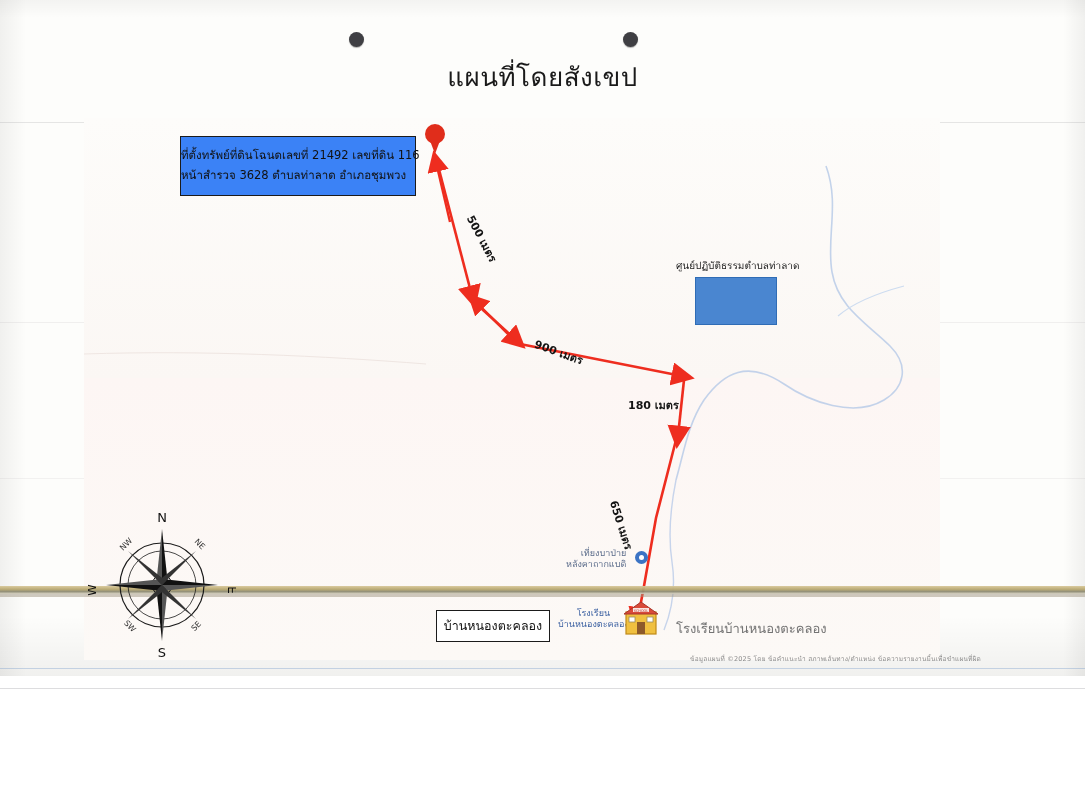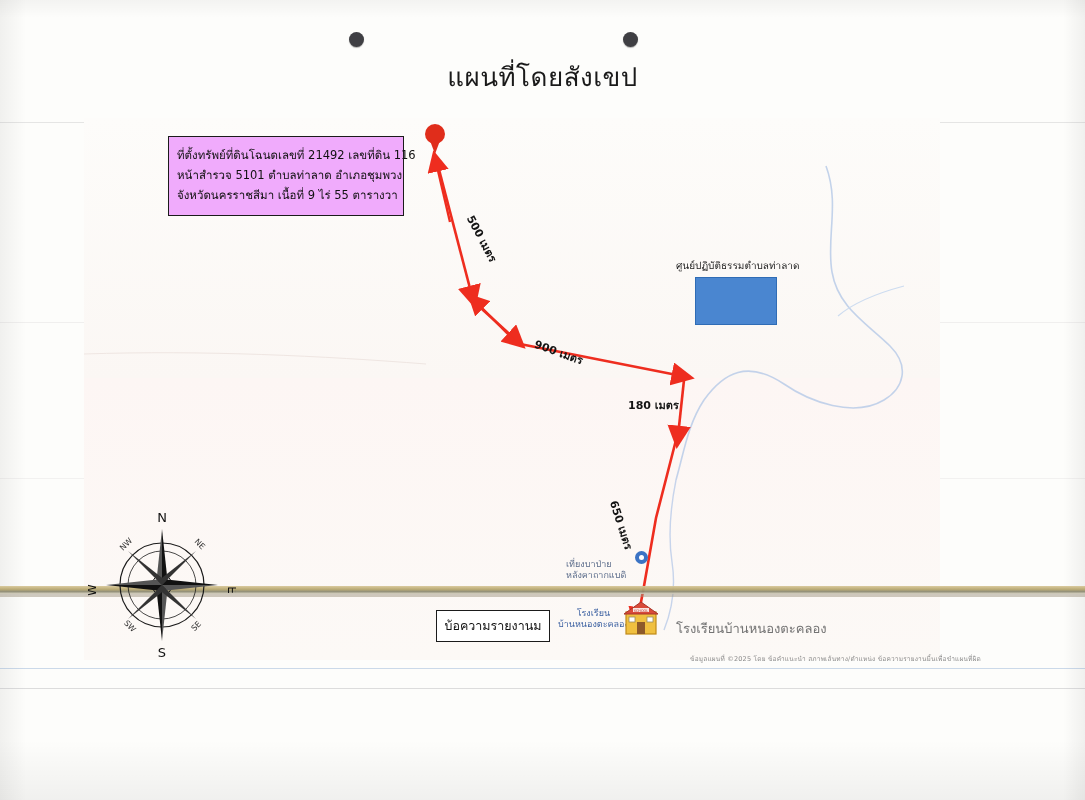--- a/index.html
+++ b/index.html
@@ -12,21 +12,21 @@
     background: #ffffff;
     font-family: "DejaVu Sans", sans-serif;
     overflow: hidden;
     position: relative;
   }
   
   #page {
     position: absolute;
     left: 0; top: 0;
     width: 1085px;
-    height: 800px;
+    height: 676px;
     background: #fdfdfb;
   }
   
   #page:before {
     content: "";
     position: absolute;
     left: 0; top: 0; right: 0; bottom: 0;
     background:
       linear-gradient(to right, rgba(0,0,0,0.05) 0px, rgba(0,0,0,0) 26px),
       linear-gradient(to left, rgba(0,0,0,0.05) 0px, rgba(0,0,0,0) 22px),
@@ -84,26 +84,26 @@
   }
   #map-area .wash2 {
     position: absolute;
     left: 0; top: 260px; width: 856px; height: 282px;
     background: linear-gradient(to bottom, #fdf6f4, #fcf9f6);
   }
 
   
   #info-box {
     position: absolute;
-    left: 168px;
+    left: 180px;
     top: 136px;
     width: 236px;
-    padding: 8px 8px 10px 8px;
+    padding: 8px 8px 10px 0;
     border: 1.5px solid #1b1b1b;
-    background: #f0abfc;
+    background: #3b82f6;
     box-sizing: border-box;
   }
   #info-box .line {
     font-size: 11.5px;
     line-height: 20px;
     color: #111;
     white-space: nowrap;
   }
 
   
@@ -140,21 +140,21 @@
   .map-label {
     position: absolute;
     font-size: 10.5px;
     color: #2b2b2b;
     white-space: nowrap;
     text-align: right;
   }
   #label-dhamma { left: 676px; top: 258px; font-size: 10px; color:#222; }
   #label-school { left: 676px; top: 618px; font-size: 13px; color: #737373; }
   #label-school-small { left: 558px; top: 608px; font-size: 9px; color: #3a5fa0; text-align:center; line-height: 11px;}
-  #label-pavilion { left: 566px; top: 548px; font-size: 9px; color: #5a6b8a; text-align: left; line-height: 11px; margin-top: 11px;}
+  #label-pavilion { left: 566px; top: 548px; font-size: 9px; color: #5a6b8a; text-align: right; line-height: 11px;}
   #map-credit { left: 648px; top: 654px; font-size: 6.5px; color: #8a8a8a; letter-spacing: 0.2px; margin-left: 42px;}
 
   
   #dhamma-shape {
     position: absolute;
     left: 695px;
     top: 277px;
     width: 80px;
     height: 46px;
     background: #4a86d0;
@@ -311,22 +311,21 @@
     <div id="dhamma-shape" style="left:611px; top:159px;"></div>
   </div>
 
   <div id="pin">
     <div class="head"></div>
     <div class="tip"></div>
   </div>
 
   <div id="info-box">
     <div class="line">ที่ตั้งทรัพย์ที่ดินโฉนดเลขที่ 21492 เลขที่ดิน 116</div>
-    <div class="line">หน้าสำรวจ 5101 ตำบลท่าลาด อำเภอชุมพวง</div>
-    <div class="line">จังหวัดนครราชสีมา เนื้อที่ 9 ไร่ 55 ตารางวา</div>
+    <div class="line">หน้าสำรวจ 3628 ตำบลท่าลาด อำเภอชุมพวง</div>
   </div>
 
   <div class="dist" id="dist-500">500 เมตร</div>
   <div class="dist" id="dist-900">900 เมตร</div>
   <div class="dist" id="dist-260">180 เมตร</div>
   <div class="dist" id="dist-650">650 เมตร</div>
 
   <div class="map-label" id="label-dhamma">ศูนย์ปฏิบัติธรรมตำบลท่าลาด</div>
   <div class="map-label" id="label-school">โรงเรียนบ้านหนองตะคลอง</div>
   <div class="map-label" id="label-school-small" style="white-space:pre-line;">โรงเรียน
@@ -348,21 +347,21 @@
     <rect x="27" y="19" width="6" height="5" fill="#ffffff" stroke="#9a8a60" stroke-width="0.8"></rect>
     <rect x="13" y="10" width="16" height="4" fill="#ffffff" opacity="0.85"></rect>
     <text x="21" y="13.5" font-size="3.4" text-anchor="middle" fill="#c0392b" font-family="DejaVu Sans, sans-serif">SCHOOL</text>
   </svg>
 
   <div id="road"></div>
   <div id="road-shadow"></div>
   <div id="scanline-blue"></div>
   <div id="scanline-bottom"></div>
 
-  <div id="village-box">บ้อความรายงานม</div>
+  <div id="village-box">บ้านหนองตะคลอง</div>
 
   <svg id="compass" viewBox="0 0 148 160">
     <circle cx="74" cy="85" r="42" fill="none" stroke="#1a1a1a" stroke-width="1.2"></circle>
     <circle cx="74" cy="85" r="34" fill="none" stroke="#1a1a1a" stroke-width="0.8"></circle>
     <circle cx="74" cy="85" r="10" fill="none" stroke="#1a1a1a" stroke-width="1"></circle>
 
     <polygon points="74,29 80,85 74,85" fill="#111"></polygon>
     <polygon points="74,29 68,85 74,85" fill="#555"></polygon>
     <polygon points="74,141 80,85 74,85" fill="#555"></polygon>
     <polygon points="74,141 68,85 74,85" fill="#111"></polygon>

